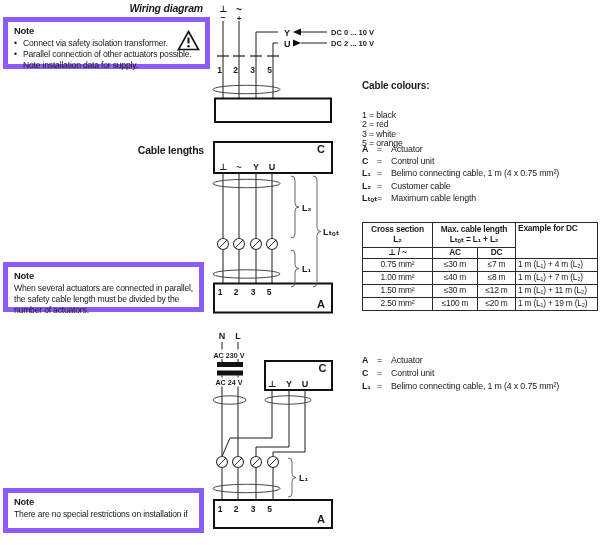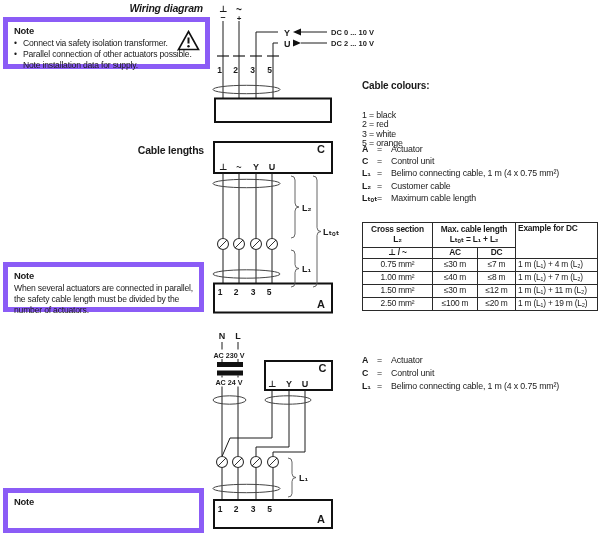--- a/index.html
+++ b/index.html
@@ -62,20 +62,21 @@
 
   <div class="abs note-box" style="left:3px; top:262px; width:201px; height:50px;">
     <div class="note-title">Note</div>
     <div>When several actuators are connected in parallel,</div>
     <div>the safety cable length must be divided by the</div>
     <div>number of actuators.</div>
   </div>
 
   <div class="abs note-box" style="left:3px; top:488px; width:201px; height:45px;">
     <div class="note-title">Note</div>
+    <div>There are no special restrictions on installation if</div>
   </div>
 
   <div class="abs" style="left:362px; top:80px;">
     <div class="cc-title">Cable colours:</div>
     <div class="cc-item" style="margin-top:20px;">1 = black</div>
     <div class="cc-item">2 = red</div>
     <div class="cc-item">3 = white</div>
     <div class="cc-item">5 = orange</div>
   </div>
 

